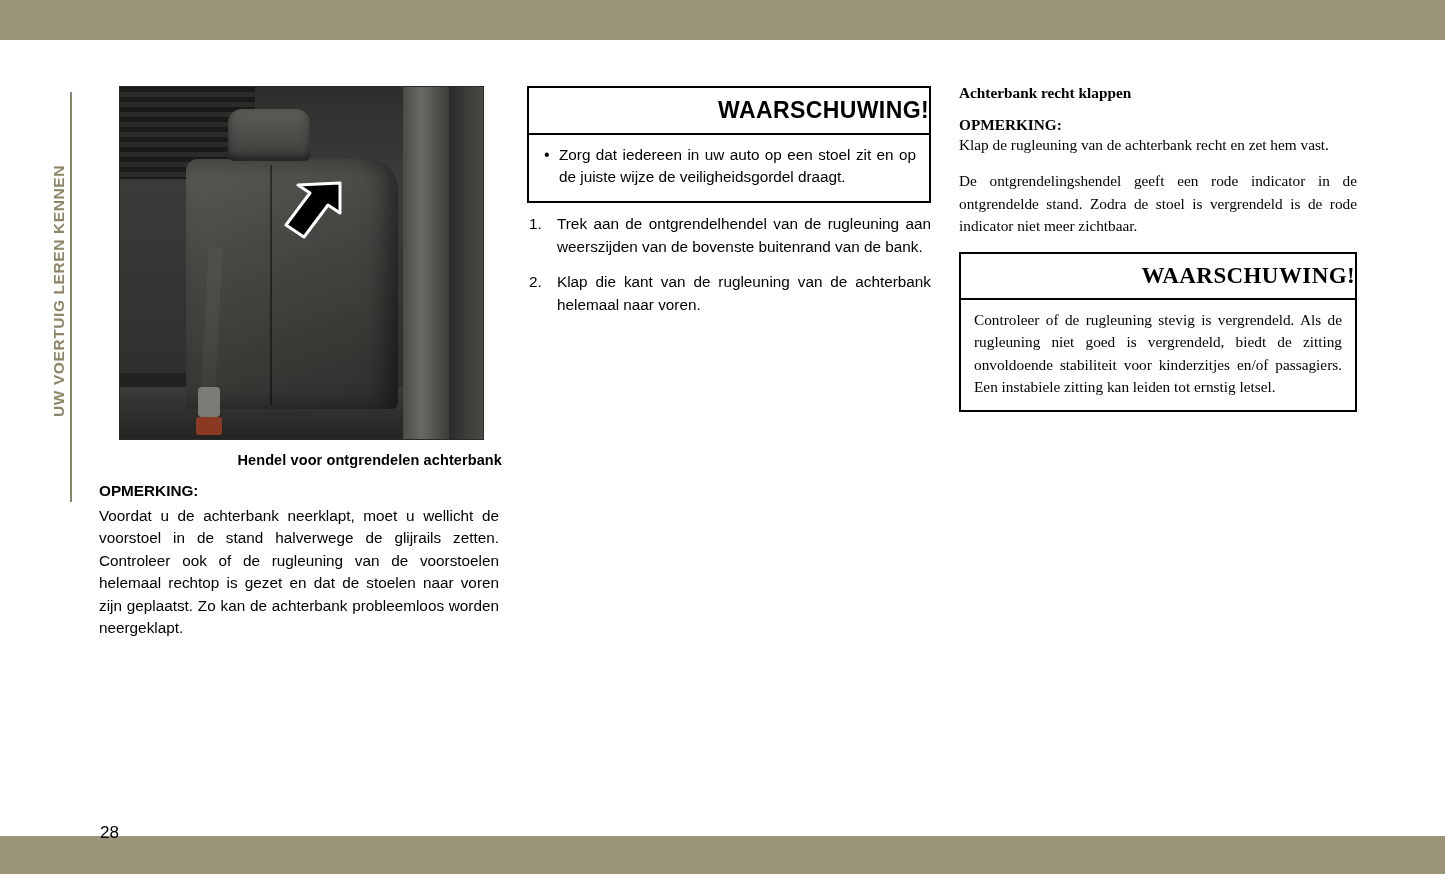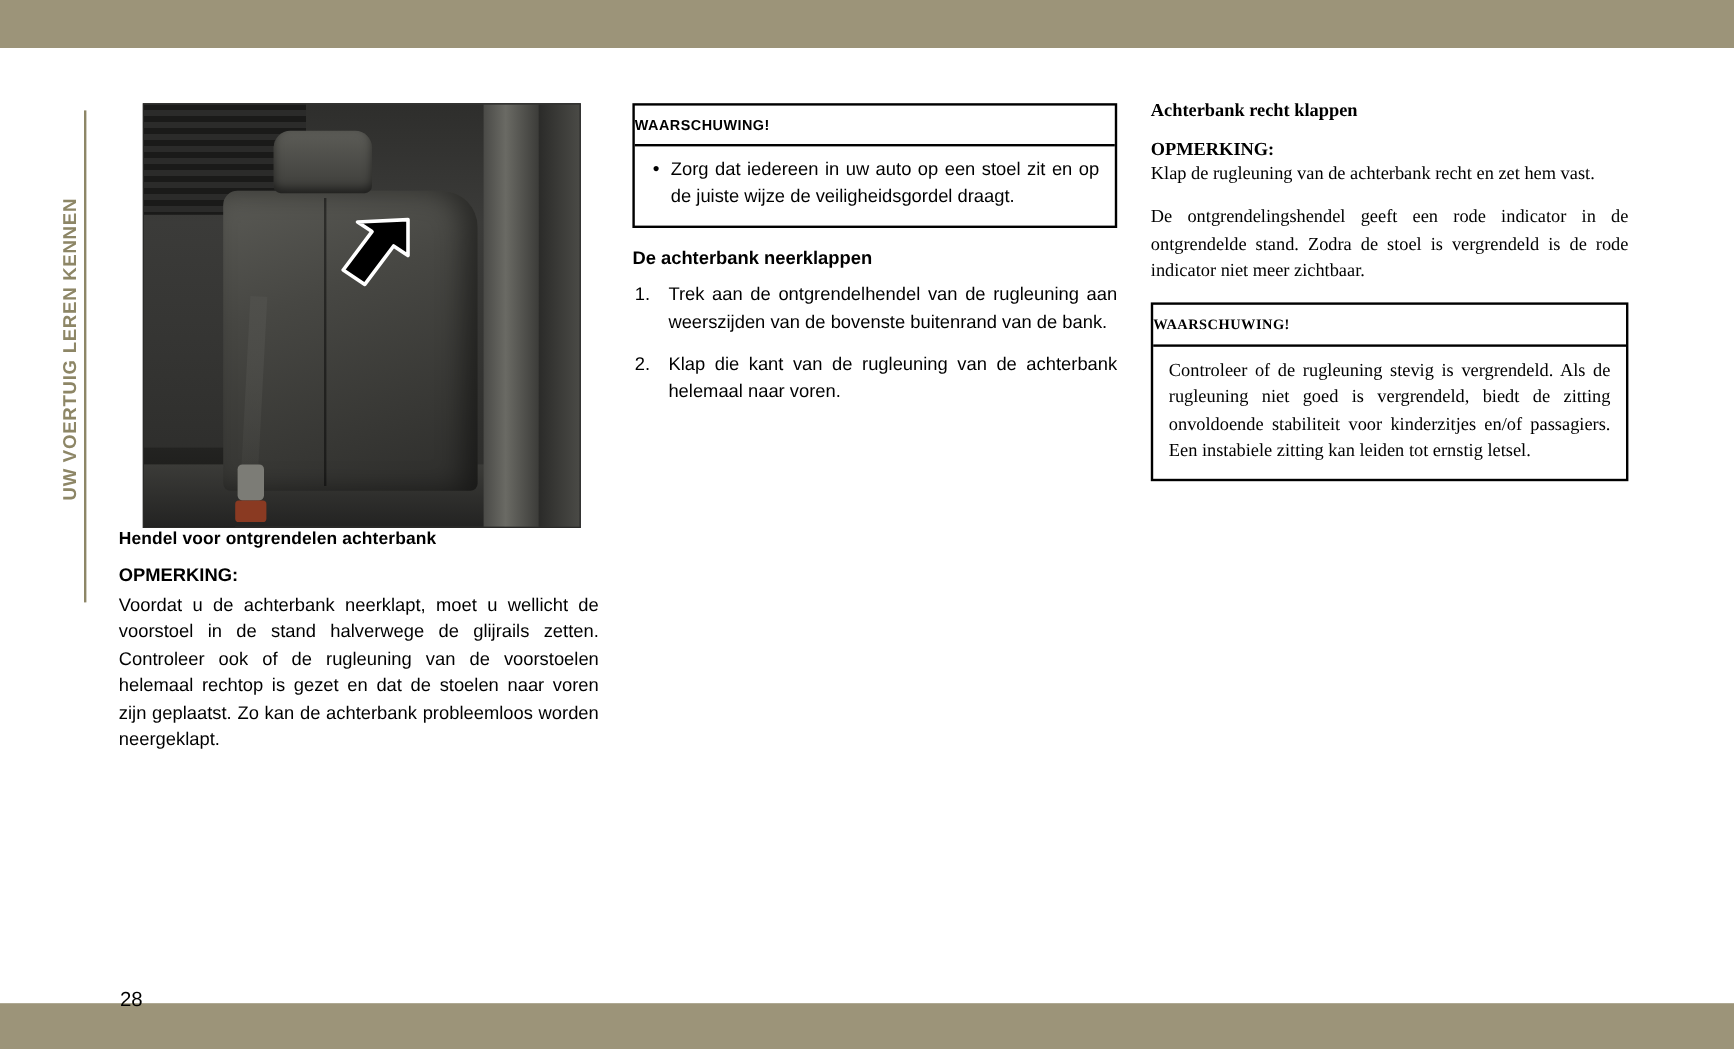--- a/index.html
+++ b/index.html
@@ -162,24 +162,24 @@
   }
   .ph-arrow {
     position: absolute;
     left: 158px; top: 92px;
     width: 68px; height: 68px;
   }
   .ph-arrow svg { display:block; }
 
   .caption {
     width: 403px;
-    text-align: left;
+    text-align: right;
     font-size: 14.5px;
     font-weight: bold;
-    margin-top: 1px;
+    margin-top: 12px;
     letter-spacing: .1px;
   }
 
   
   .lbl {
     font-size: 15.3px;
     font-weight: bold;
     margin-top: 14px;
   }
   p.body {
@@ -189,22 +189,22 @@
     margin: 0 0 14px 0;
     hyphens: auto;
   }
 
   
   .warn {
     border: 2px solid #000;
     background: #fff;
   }
   .warn-title {
-    text-align: left;
-    font-size: 12px;
+    text-align: right;
+    font-size: 23px;
     font-weight: bold;
     padding: 9px 0 9px 0;
     border-bottom: 2px solid #000;
     letter-spacing: .4px;
   }
   .warn-body {
     padding: 9px 13px 11px 13px;
   }
   ul.warn-list {
     margin: 0;
@@ -308,21 +308,20 @@
 
     <div class="warn">
       <div class="warn-title">WAARSCHUWING!</div>
       <div class="warn-body">
         <ul class="warn-list">
           <li>Zorg dat iedereen in uw auto op een stoel zit en op de juiste wijze de veiligheidsgordel draagt.</li>
         </ul>
       </div>
     </div>
 
-    <div class="lbl" style="margin-top:17px;">De achterbank neerklappen</div>
 
     <ol class="steps">
       <li>Trek aan de ontgrendelhendel van de rugleuning aan weerszijden van de bovenste buitenrand van de bank.</li>
       <li>Klap die kant van de rugleuning van de achterbank helemaal naar voren.</li>
     </ol>
   </div>
 
   <div class="col col-right" style="top:84px;font-family:Liberation Serif, serif;">
 
     <div class="lbl" style="margin-top:0;">Achterbank recht klappen</div>

